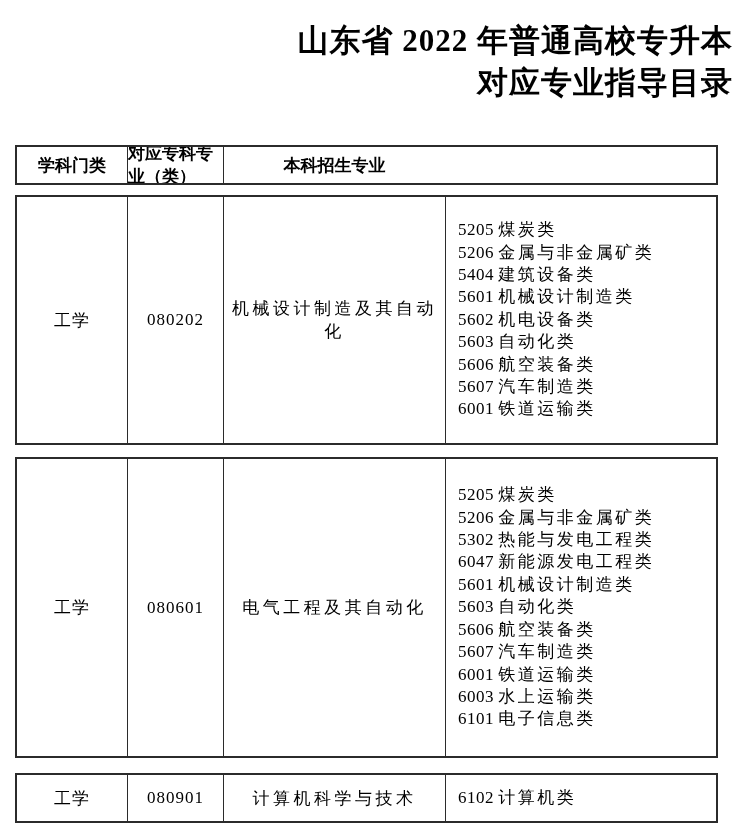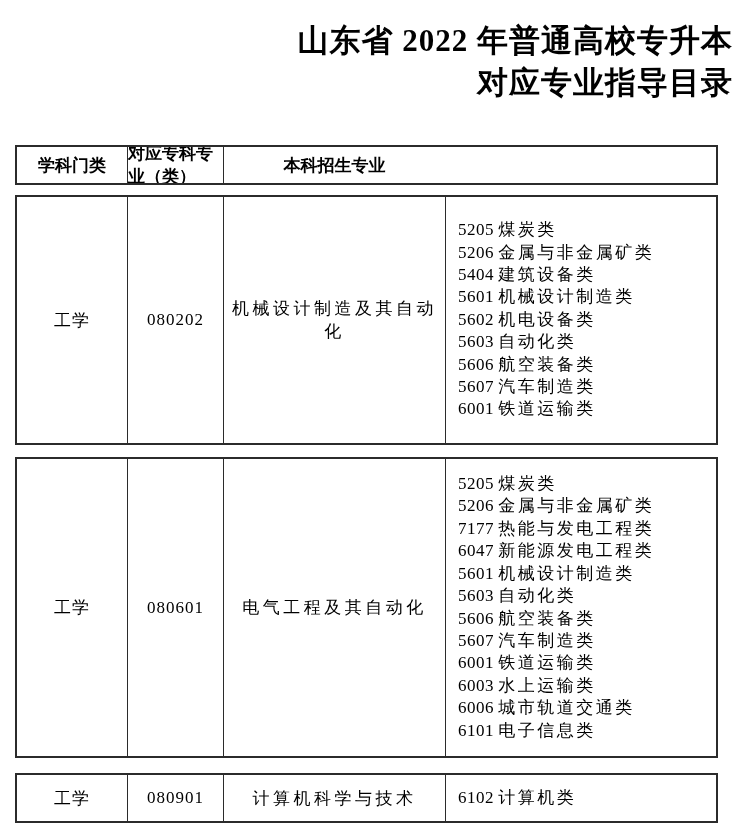--- a/index.html
+++ b/index.html
@@ -103,29 +103,28 @@
       </div>
   </div>
 
   <div class="tbl-box row-box-1">
     <div class="cell cat-cell">工学</div>
     <div class="cell code-cell">080601</div>
     <div class="cell major-cell">电气工程及其自动化</div>
     <div class="cell majors-cell">
         <div class="major-item"><span class="mcode">5205</span> <span class="mname">煤炭类</span></div>
         <div class="major-item"><span class="mcode">5206</span> <span class="mname">金属与非金属矿类</span></div>
-        <div class="major-item"><span class="mcode">7177</span> <span class="mname">热能与发电工程类</span></div>
+        <div class="major-item"><span class="mcode">5302</span> <span class="mname">热能与发电工程类</span></div>
         <div class="major-item"><span class="mcode">6047</span> <span class="mname">新能源发电工程类</span></div>
         <div class="major-item"><span class="mcode">5601</span> <span class="mname">机械设计制造类</span></div>
         <div class="major-item"><span class="mcode">5603</span> <span class="mname">自动化类</span></div>
         <div class="major-item"><span class="mcode">5606</span> <span class="mname">航空装备类</span></div>
         <div class="major-item"><span class="mcode">5607</span> <span class="mname">汽车制造类</span></div>
         <div class="major-item"><span class="mcode">6001</span> <span class="mname">铁道运输类</span></div>
         <div class="major-item"><span class="mcode">6003</span> <span class="mname">水上运输类</span></div>
-        <div class="major-item"><span class="mcode">6006</span> <span class="mname">城市轨道交通类</span></div>
         <div class="major-item"><span class="mcode">6101</span> <span class="mname">电子信息类</span></div>
       </div>
   </div>
 
   <div class="tbl-box row-box-2">
     <div class="cell cat-cell">工学</div>
     <div class="cell code-cell">080901</div>
     <div class="cell major-cell">计算机科学与技术</div>
     <div class="cell majors-cell">
         <div class="major-item"><span class="mcode">6102</span> <span class="mname">计算机类</span></div>

